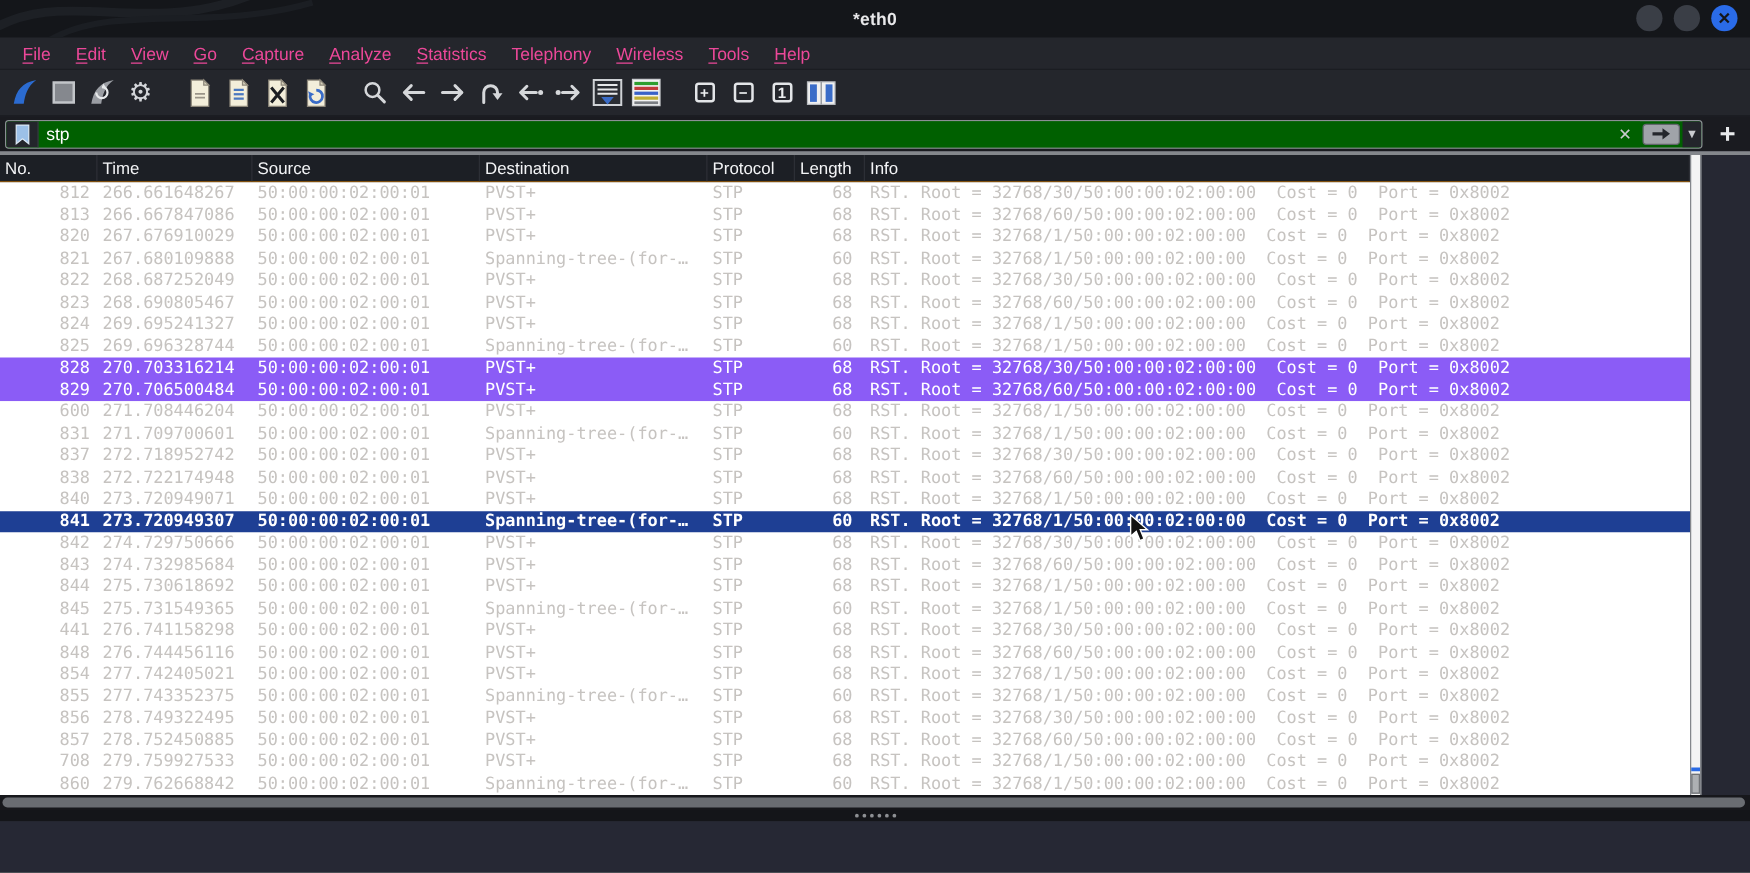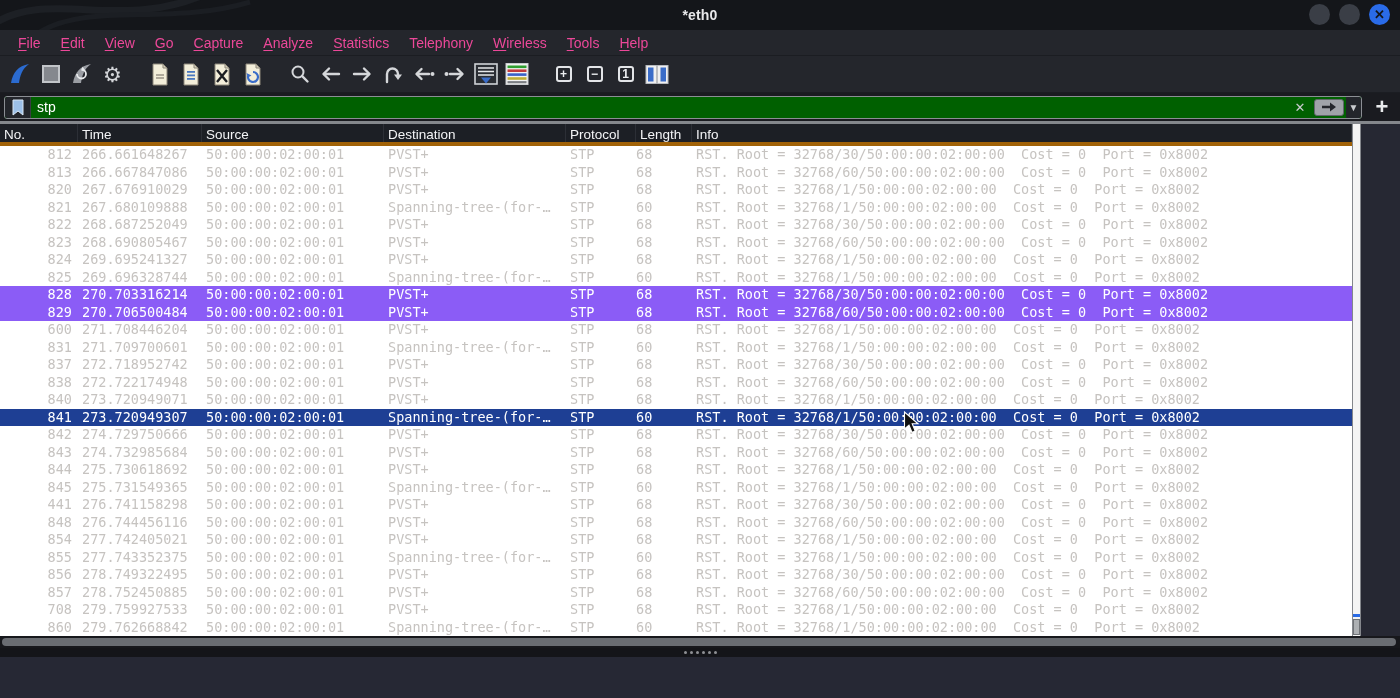--- a/index.html
+++ b/index.html
@@ -50,33 +50,33 @@
   .filter-caret { width:15px; background:#23252b; color:#c9cbcf; display:flex; align-items:center;
                   justify-content:center; font-size:10px; }
   .filter-add { width:24px; color:#e8eaec; font-size:22px; font-weight:bold; text-align:center;
                 line-height:24px; }
 
   
   .packet-area { position:relative; flex:none; height:515px; background:#262833;
                  border-top:3px solid #84878c; }
   .plist-header { position:absolute; left:0; top:0; width:1352px; height:22px; background:#1c1f25;
                   display:grid; grid-template-columns:78px 124px 182px 182px 70px 56px 1fr;
-                  border-bottom:4px solid #a16207; }
+                  border-bottom:1px solid #a16207; }
   .plist-header .hc { color:#f3f4f6; font-size:13.5px; line-height:21px; padding-left:4px;
                       border-right:1px solid #2c2f36; overflow:hidden; white-space:nowrap; }
   .plist-rows { position:absolute; left:0; top:22px; width:1352px; height:490px; background:#ffffff; }
   .prow { display:grid; grid-template-columns:78px 124px 182px 182px 70px 56px 1fr;
           height:17.5px; line-height:17.5px;
           font-family:"DejaVu Sans Mono","Liberation Mono", monospace; font-size:13.5px;
           color:#c6c3c0; background:#ffffff; }
   .prow span { white-space:pre; overflow:hidden; padding-left:4px; }
   .prow .c-no  { text-align:right; padding-right:6px; padding-left:16px; }
-  .prow .c-len { text-align:left; padding-right:10px; padding-left:0; }
+  .prow .c-len { text-align:right; padding-right:10px; padding-left:0; }
   .prow.selected      { background:#8b5cf6; color:#ffffff; }
-  .prow.selected-dark { background:#1e3f94; color:#ffffff; }
+  .prow.selected-dark { background:#1e3f94; color:#ffffff;font-weight:bold; }
 
   .vscroll { position:absolute; left:1352px; top:0; width:9px; height:512px; background:#f4f4f4;
              border-left:1px solid #84878c; border-right:1px solid #84878c; }
   .vscroll .marker { position:absolute; left:0; right:0; bottom:19px; height:3px; background:#2a6be5; }
   .vscroll .vthumb { position:absolute; left:0; right:0; bottom:1px; height:16px; background:#adb0b3;
                      border:1px solid #6f7control276; border:1px solid #6f7276; }
   .right-strip { position:absolute; left:1362px; top:0; width:38px; height:512px; background:#262833; }
 
   
   .hscroll { height:12px; background:#17181c; position:relative; flex:none; }

